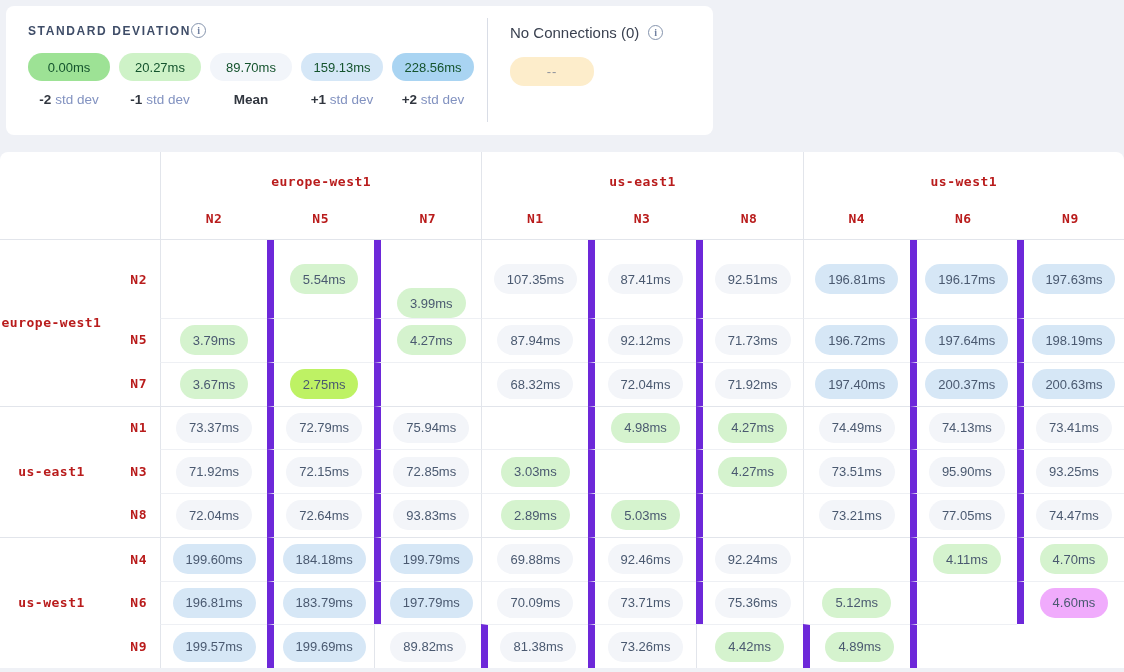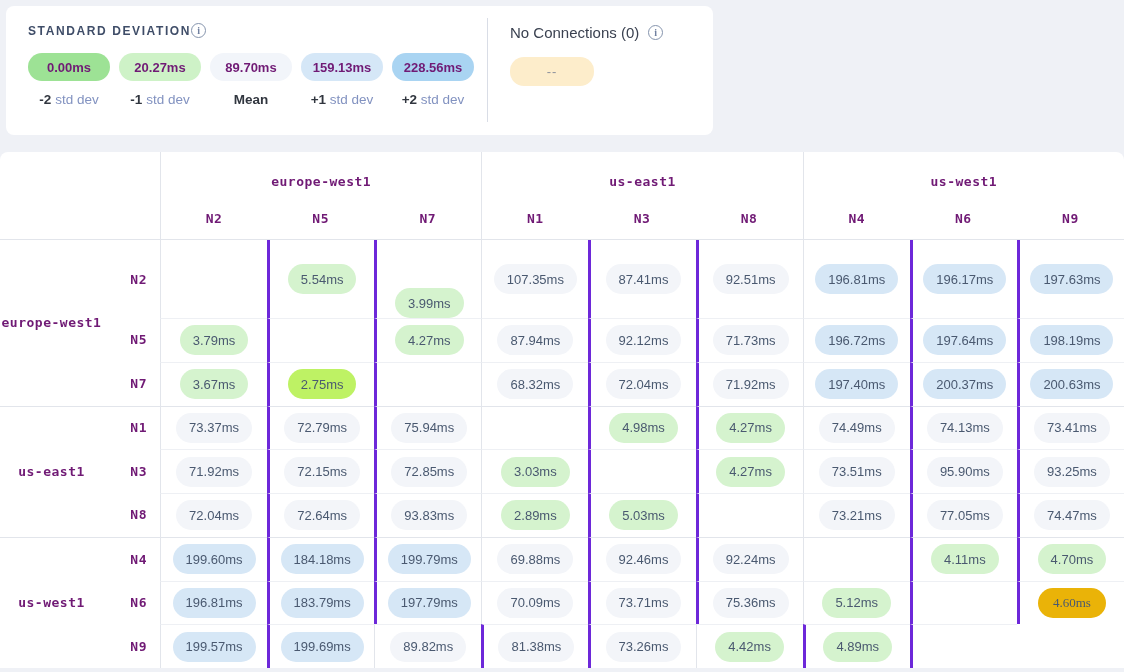--- a/index.html
+++ b/index.html
@@ -24,21 +24,21 @@
     border:1.5px solid #8594ad;color:#7080a0;
     display:flex;align-items:center;justify-content:center;
     font-size:10px;font-weight:bold;cursor:pointer;box-sizing:border-box;
     font-family:"Liberation Serif",serif;
   }
   .legend-pills{display:flex;gap:9px;margin-top:15px;}
   .legend-item{width:82px;display:flex;flex-direction:column;align-items:center;}
   .legend-pill{
     width:82px;height:28px;border-radius:14px;
     display:flex;align-items:center;justify-content:center;
-    font-size:13px;color:#701a75;font-weight:bold;
+    font-size:13px;color:#14532d;
   }
   .legend-label{margin-top:11px;font-size:13.5px;color:#8292c0;white-space:nowrap;}
   .legend-label b{color:#31363f;}
   .v-divider{position:absolute;left:481px;top:12px;width:1px;height:104px;background:#d9dde6;}
   .noconn{position:absolute;left:504px;top:18px;}
   .noconn-title-row{display:flex;align-items:center;gap:9px;font-size:15px;color:#3a4150;}
   .noconn-pill{
     margin-top:16px;width:84px;height:29px;border-radius:14px;
     background:#fdedcb;color:#8d929c;font-size:13px;letter-spacing:1px;
     display:flex;align-items:center;justify-content:center;
@@ -47,35 +47,35 @@
   .matrix{
     position:absolute;left:0;top:152px;width:1124px;height:516px;
     background:#ffffff;border-radius:8px 8px 0 0;
     display:grid;
     grid-template-columns:103px 57px repeat(9,1fr);
     grid-template-rows:46px 42px repeat(9,1fr);
     box-sizing:border-box;
   }
   .mono{
     font-family:"DejaVu Sans Mono","Liberation Mono",monospace;
-    font-weight:bold;font-size:13px;color:#701a75;letter-spacing:0.5px;
+    font-weight:bold;font-size:13px;color:#b91c1c;letter-spacing:0.5px;
   }
   .hcell{display:flex;align-items:center;justify-content:center;box-sizing:border-box;}
   .corner{grid-column:1 / span 2;grid-row:1 / span 2;}
   .hgroup{grid-column:span 3;align-items:flex-end;padding-bottom:9px;}
   .region{grid-row:span 3;}
   .rnode{justify-content:flex-end;padding-right:13px;}
   .cell{display:flex;align-items:center;justify-content:center;box-sizing:border-box;}
   .pill{
     min-width:68px;height:30px;padding:0 13px;border-radius:15px;
     display:flex;align-items:center;justify-content:center;
     font-size:13px;color:#4a5970;cursor:pointer;box-sizing:border-box;
   }
   .bl-strong{border-left:1px solid #e2e5eb;}
-  .bl-light{border-left:3px solid #6d28d9;}
+  .bl-light{border-left:7px solid #6d28d9;}
   .bt-strong{border-top:1px solid #e2e5eb;}
   .bt-light{border-top:1px solid #eef0f4;}
   .hb{border-bottom:1px solid #e2e5eb;}
 </style>
 </head>
 <body>
 
 <div class="legend-card">
   <div class="legend-left">
     <div class="title-row">
@@ -333,21 +333,21 @@
       <span class="pill" style="background: rgb(243, 245, 249);">73.71ms</span>
     </div>
     <div class="cell bl-light bt-light">
       <span class="pill" style="background: rgb(243, 245, 249);">75.36ms</span>
     </div>
     <div class="cell bl-strong bt-light">
       <span class="pill" style="background: rgb(213, 243, 206);">5.12ms</span>
     </div>
     <div class="cell bl-light bt-light"></div>
     <div class="cell bl-light bt-light">
-      <span class="pill" style="background: #eab308; font-family: Liberation Serif, serif;">4.60ms</span>
+      <span class="pill" style="background: #f0abfc;">4.60ms</span>
     </div>
     <div class="hcell rnode mono">N9</div>
     <div class="cell bl-strong bt-light">
       <span class="pill" style="background: rgb(214, 231, 246);">199.57ms</span>
     </div>
     <div class="cell bl-light bt-light">
       <span class="pill" style="background: rgb(214, 231, 246);">199.69ms</span>
     </div>
     <div class="cell bl-strong bt-light">
       <span class="pill" style="background: rgb(243, 245, 249);">89.82ms</span>

